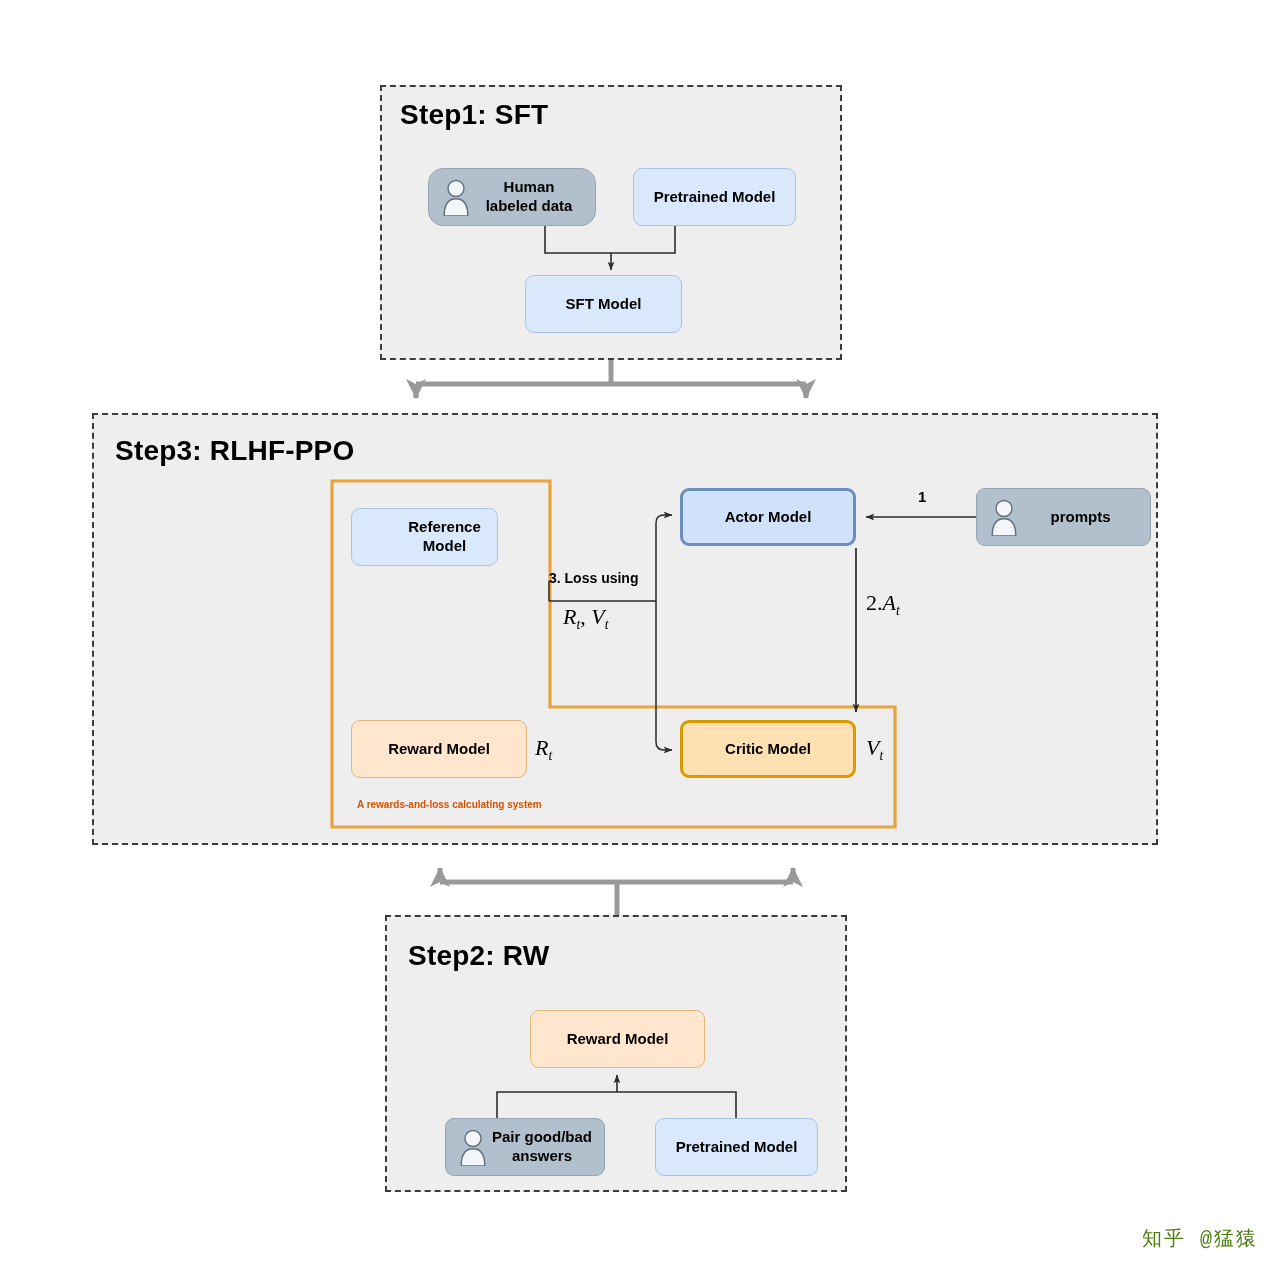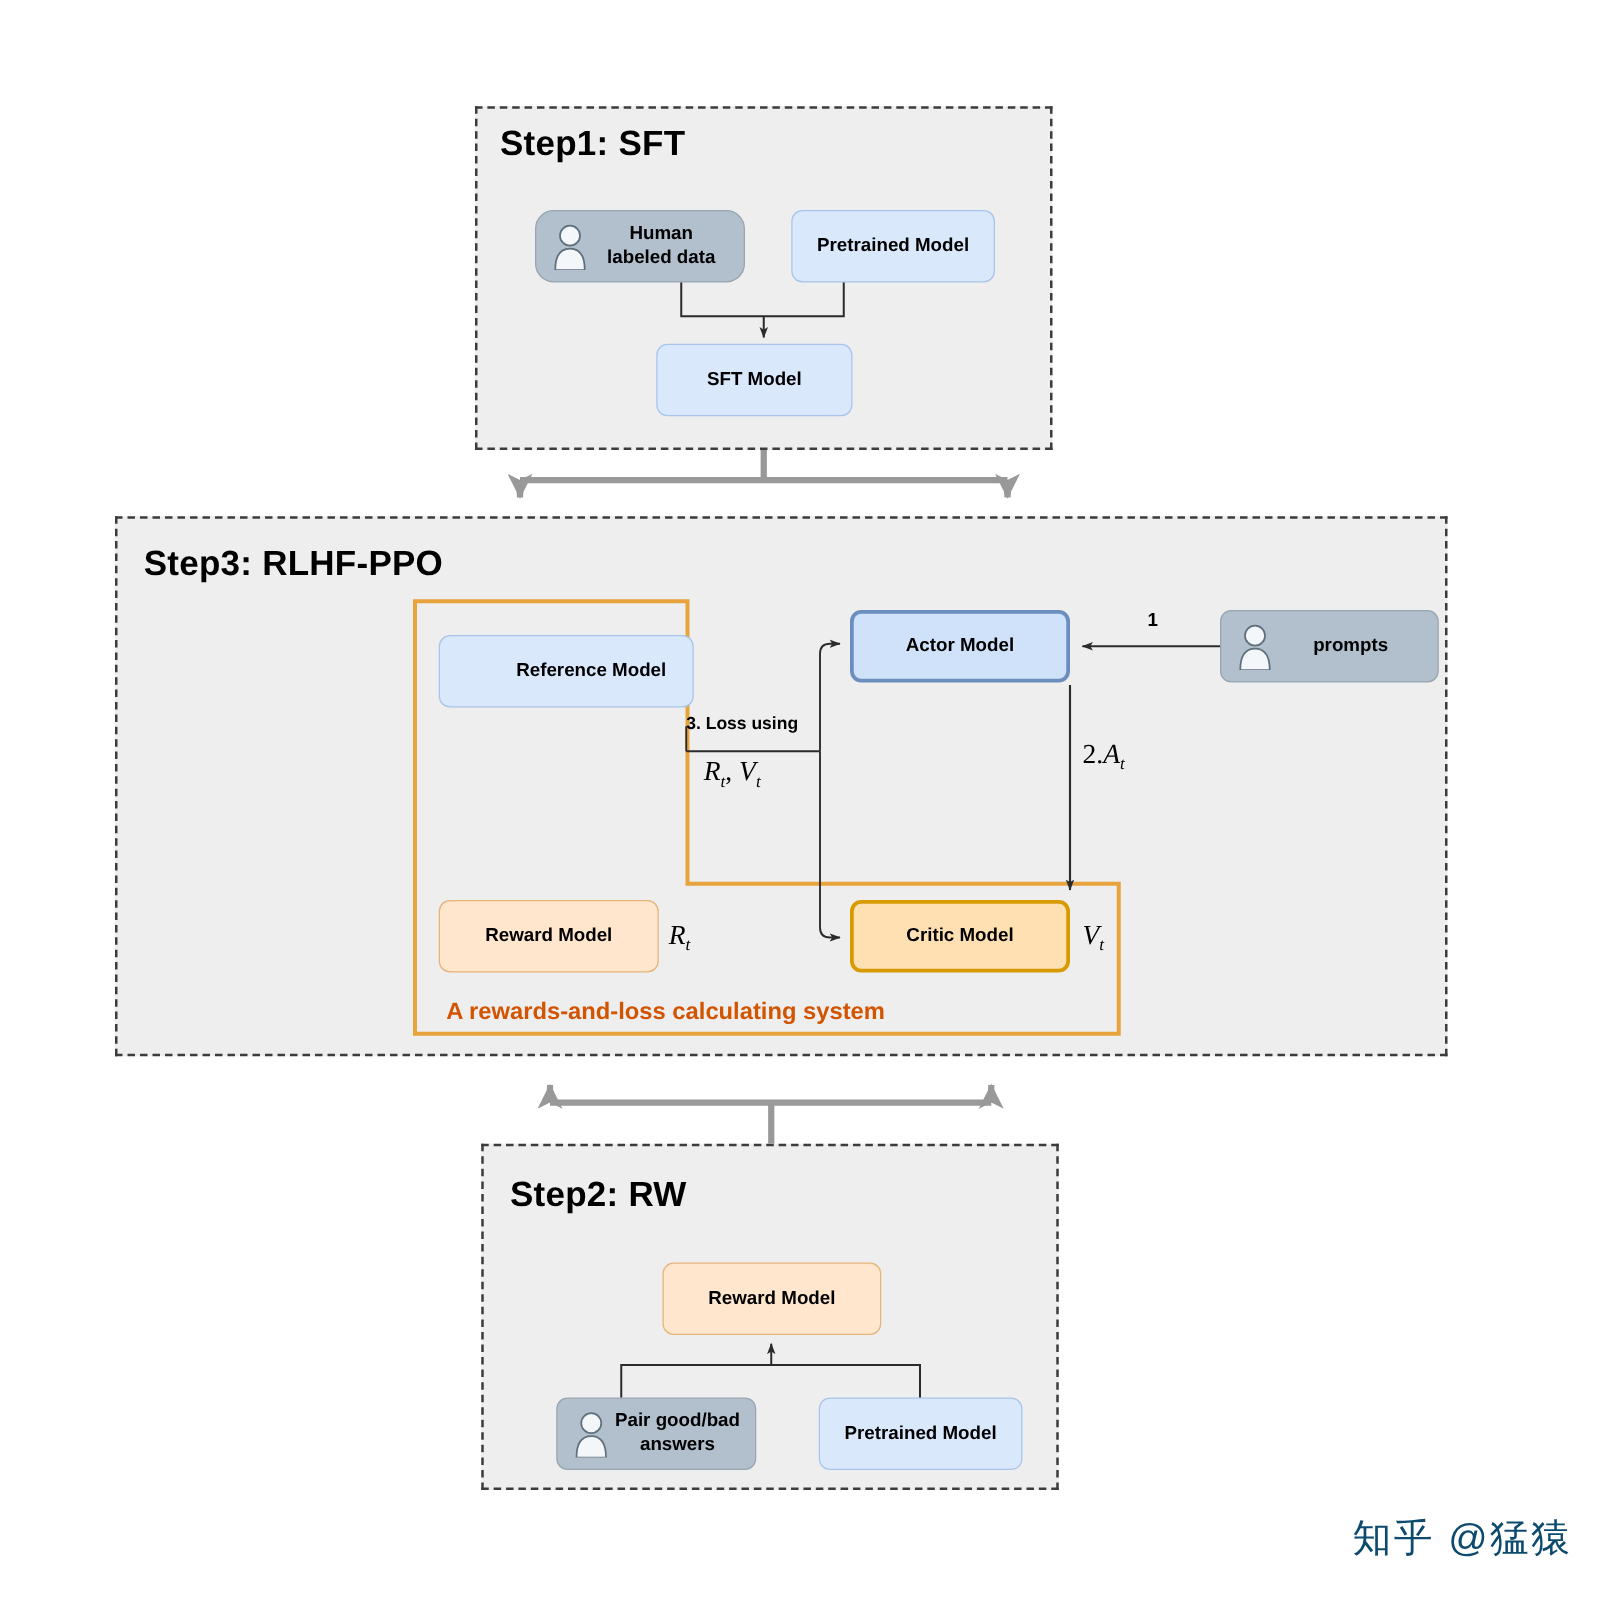--- a/index.html
+++ b/index.html
@@ -55,21 +55,21 @@
     left:12px; top:50%; transform:translateY(-50%);
     width:30px; height:38px;
   }
 
   
   #orange-group{position:absolute;left:0;top:0;width:1280px;height:1280px;pointer-events:none;}
   .group-caption{
     position:absolute;
     color:#d35400;
     font-weight:bold;
-    font-size:19px;
+    font-size:10px;
     white-space:nowrap;
   }
 
   
   #wires{position:absolute;left:0;top:0;width:1280px;height:1280px;}
 
   
   .edge-label{
     position:absolute;
     font-size:14px;
@@ -85,23 +85,23 @@
     color:#000;
     white-space:nowrap;
   }
   .math sub{ font-size:0.62em; font-style:italic; }
   .math .nonit{ font-style:normal; }
 
   
   #watermark{
     position:absolute;
     right:22px; bottom:28px;
-    font-size:31px;
-    color:#0c4a6e;
-    font-family:Liberation Sans, sans-serif;
+    font-size:20px;
+    color:#4d7c0f;
+    font-family:Liberation Mono, monospace;
     letter-spacing:2px;
     white-space:nowrap;
     user-select:none;
   }
 </style>
 </head>
 <body>
 
 <div id="canvas">
 
@@ -128,21 +128,21 @@
   </div>
 
   <div class="step-box" id="step3-box" style="left:92px;top:413px;width:1066px;height:432px;"></div>
   <div class="step-title" style="left:115px;top:435px;">Step3: RLHF-PPO</div>
 
   <svg id="orange-group">
     <path d="M332,481 L550,481 L550,707 L895,707 L895,827 L332,827 Z" fill="none" stroke="#e8a33d" stroke-width="3.2"></path>
   </svg>
   <div class="group-caption" style="left:357px;top:799px;">A rewards-and-loss calculating system</div>
 
-  <div class="node blue" id="n-ref" style="left:351px;top:508px;width:204px;height:58px;padding-left:40px;">
+  <div class="node blue" id="n-ref" style="left:351px;top:508px;width:147px;height:58px;padding-left:40px;">
     <span class="label">Reference Model</span>
   </div>
 
   <div class="node orange" id="n-rm3" style="left:351px;top:720px;width:176px;height:58px;">
     <span class="label">Reward Model</span>
   </div>
 
   <div class="node orange-strong" id="n-critic" style="left:680px;top:720px;width:176px;height:58px;">
     <span class="label">Critic Model</span>
   </div>

